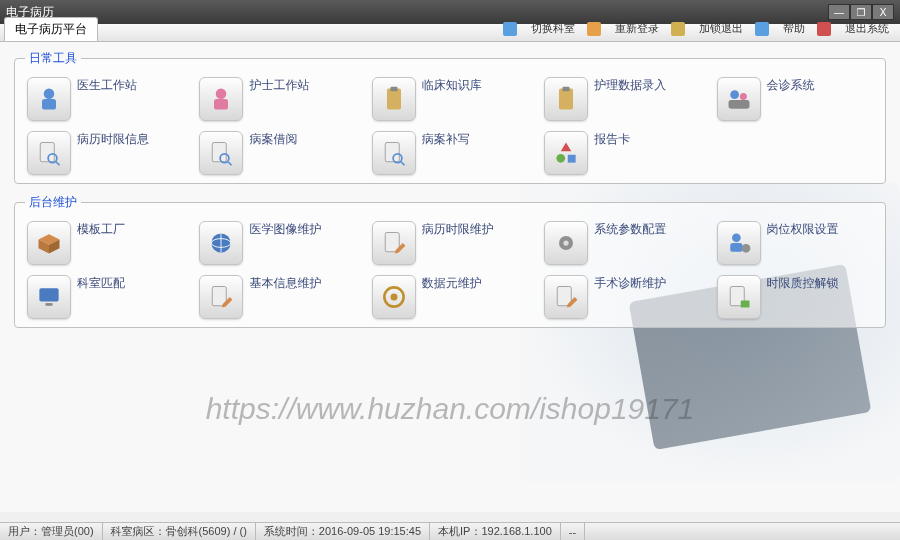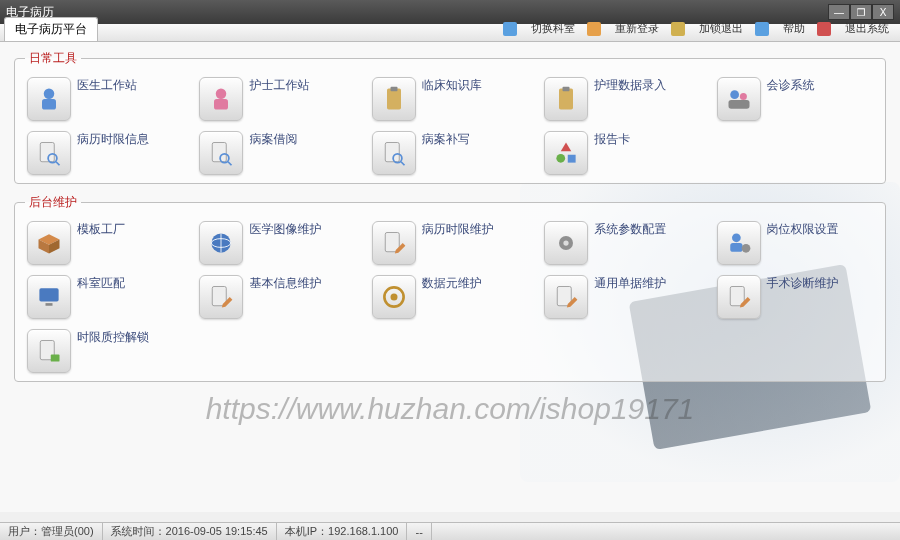--- a/index.html
+++ b/index.html
@@ -22,21 +22,21 @@
 .ic-lock { background: #d0b050; }
 .ic-help { background: #5aa0e0; }
 .ic-red { background: #d05050; }
 
 
 .content { padding: 8px 14px 0 14px; height: 470px; overflow: hidden; position: relative; background: #f8f8f8; }
 .bg-image { position: absolute; right: 0; bottom: 30px; width: 380px; height: 300px; background: radial-gradient(ellipse at 60% 40%, rgba(120,160,200,0.4), rgba(200,220,240,0.1) 70%); border-radius: 8px; opacity: 0.6; pointer-events: none; }
 .bg-tablet { position: absolute; right: 40px; bottom: 80px; width: 220px; height: 150px; background: linear-gradient(135deg,#2a3a4a,#4a5a6a); border-radius: 6px; transform: rotate(-10deg); opacity: 0.5; pointer-events: none; }
 
 fieldset { border: 1px solid #c0c0c0; border-radius: 4px; margin-bottom: 10px; padding: 8px 10px 6px 10px; background: rgba(255,255,255,0.6); position: relative; }
-legend { font-size: 12px; color: #b91c1c; padding: 0 4px; }
+legend { font-size: 12px; color: #1d4ed8; padding: 0 4px; }
 
 .grid { display: grid; grid-template-columns: repeat(5, 1fr); gap: 6px 12px; }
 .item { display: flex; align-items: flex-start; gap: 6px; cursor: pointer; padding: 2px; }
 .icon-box { width: 44px; height: 44px; border-radius: 6px; background: linear-gradient(#fefefe,#d8d8d8); border: 1px solid #c4c4c4; display: flex; align-items: center; justify-content: center; box-shadow: inset 0 1px 0 #fff, 0 1px 2px rgba(0,0,0,0.15); flex-shrink: 0; }
 .icon-box svg { width: 28px; height: 28px; }
 .item-label { font-size: 12px; color: #3a4a7a; }
 
 
 .statusbar { position: absolute; bottom: 0; left: 0; right: 0; height: 18px; background: linear-gradient(#f4f4f4,#dcdcdc); border-top: 1px solid #bbb; display: flex; align-items: center; font-size: 11px; color: #444; }
 .statusbar .seg { padding: 0 8px; border-right: 1px solid #bbb; height: 100%; display: flex; align-items: center; }
@@ -269,45 +269,37 @@
           </div>
           <span class="item-label">数据元维护</span>
         </div>
         <div class="item">
           <div class="icon-box">
             <svg viewBox="0 0 32 32">
               <rect x="6" y="4" width="16" height="22" rx="2" fill="#eee" stroke="#999"></rect>
               <path d="M18 24l8-8 3 3-8 8-4 1z" class="fill-folder"></path>
             </svg>
           </div>
-          <span class="item-label">通用单据维护</span>
-        </div>
-        <div class="item">
-          <div class="icon-box">
-            <svg viewBox="0 0 32 32">
-              <rect x="6" y="4" width="16" height="22" rx="2" fill="#eee" stroke="#999"></rect>
-              <path d="M18 24l8-8 3 3-8 8-4 1z" class="fill-folder"></path>
-            </svg>
-          </div>
           <span class="item-label">手术诊断维护</span>
         </div>
         <div class="item">
           <div class="icon-box">
             <svg viewBox="0 0 32 32">
               <rect x="6" y="4" width="16" height="22" rx="2" fill="#eee" stroke="#999"></rect>
               <rect x="18" y="20" width="10" height="8" rx="1" class="fill-green"></rect>
             </svg>
           </div>
           <span class="item-label">时限质控解锁</span>
         </div>
       </div>
   </fieldset>
 
 
   <div class="watermark">https://www.huzhan.com/ishop19171</div>
 </div>
 
 <div class="statusbar">
   <div class="seg">用户：管理员(00)</div>
+  <div class="seg">科室病区：骨创科(5609) / ()</div>
   <div class="seg">系统时间：2016-09-05 19:15:45</div>
   <div class="seg">本机IP：192.168.1.100</div>
   <div class="seg">--</div>
 </div>
 
 </body></html>

